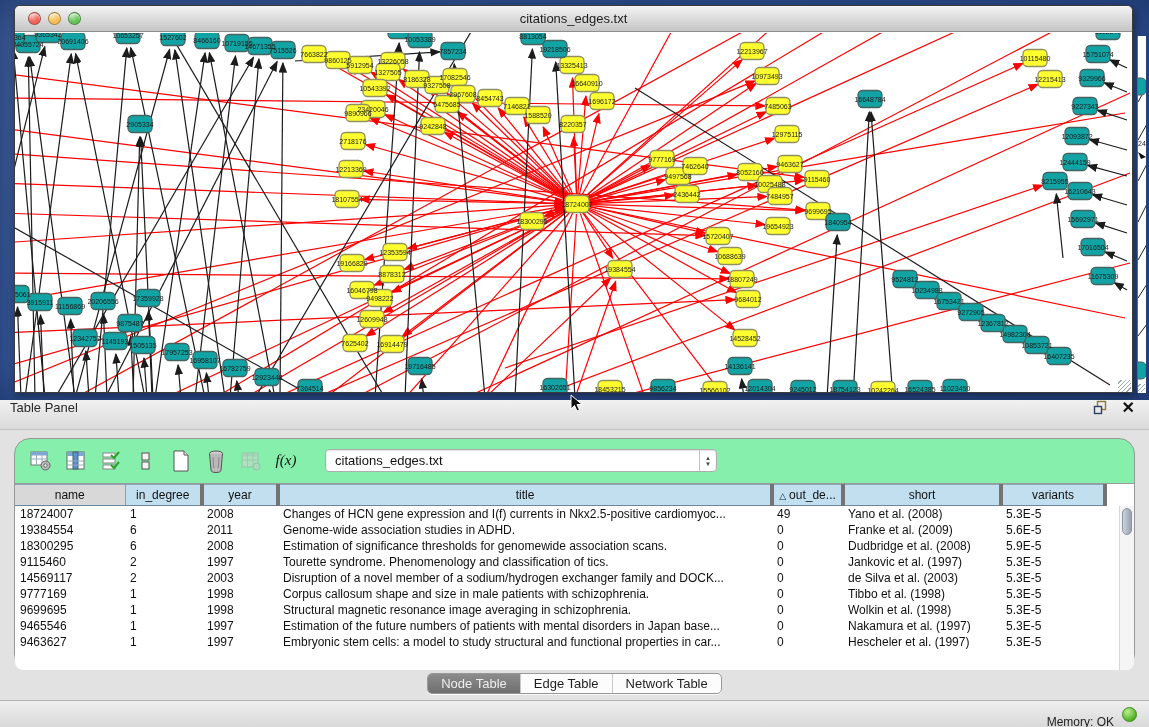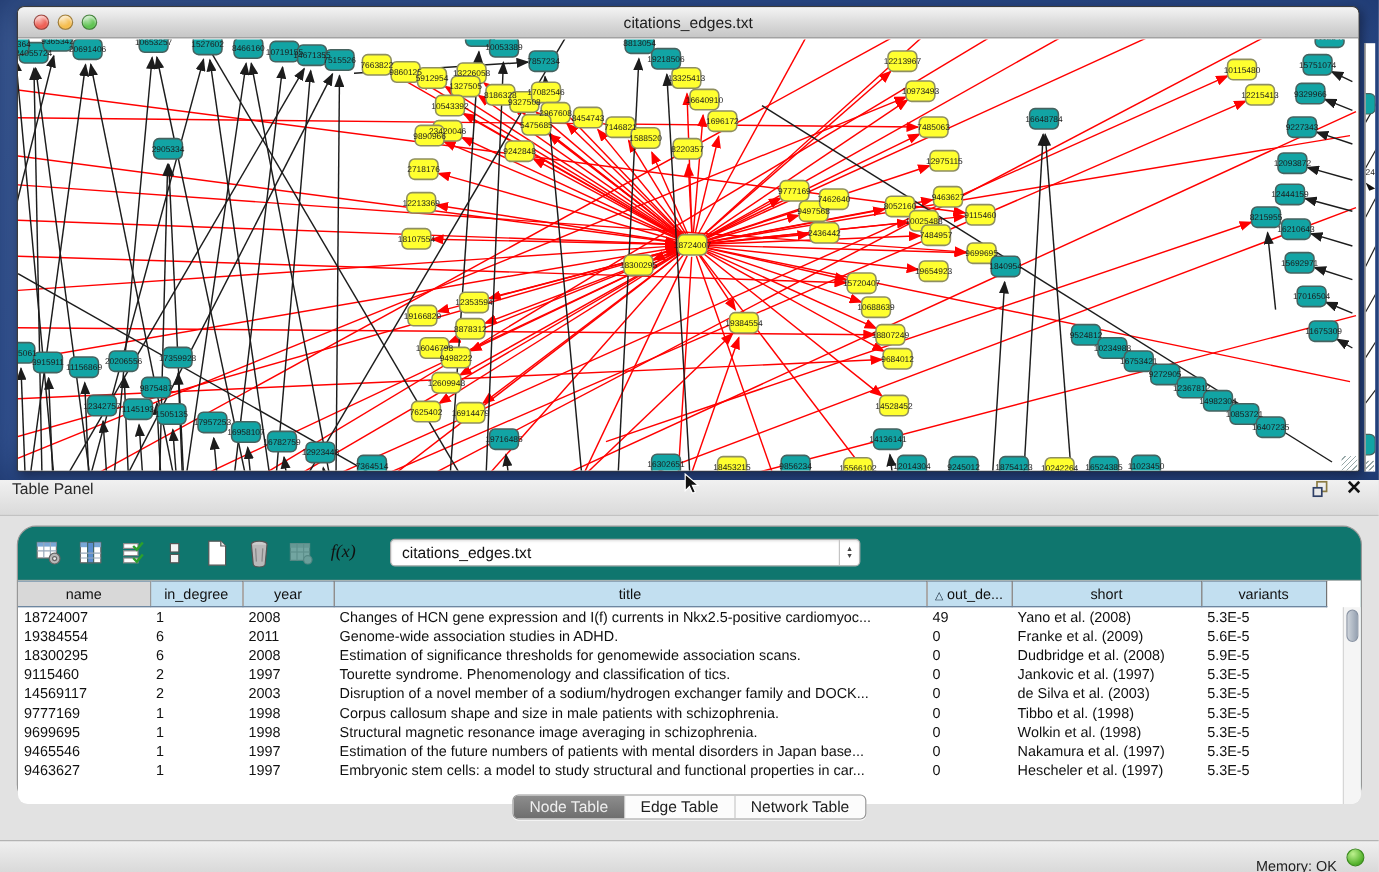--- a/index.html
+++ b/index.html
@@ -35,47 +35,47 @@
   
   .tablepanel { position:absolute; left:0; top:400px; width:1149px; height:300px; background:#e2e2e2; }
   .tp-header { height:30px; display:flex; align-items:flex-start;
                background:linear-gradient(#f1f1f1,#dadada); border-bottom:1px solid #c2c2c2; }
   .tp-title { padding-left:10px; font-size:13px; color:#2a2a2a; }
   .tp-sp { flex:1; }
   .tp-btn { margin-right:14px; cursor:default; display:flex; align-items:center; }
   .closex { font-size:16px; font-weight:bold; color:#111; line-height:16px; }
 
   .tp-body { position:absolute; left:14px; top:38px; width:1121px; height:232px;
-             border:1px solid #979797; border-radius:16px; background:#0f766e; }
+             border:1px solid #979797; border-radius:16px; background:#86efac; }
   .toolbar { height:43px; display:flex; align-items:center; padding-left:14px; gap:11px; }
   .tbtn { width:24px; height:24px; display:flex; align-items:center; justify-content:center; }
   .fx { font-family:"Liberation Serif",serif; font-style:italic; font-size:15px; color:#111; }
   .combo { margin-left:16px; width:392px; height:23px; background:#fff; border:1px solid #adadad;
            border-radius:4px; font-size:13px; color:#111; line-height:21px; padding-left:9px;
            position:relative; box-shadow:inset 0 1px 2px rgba(0,0,0,.12); }
   .combo .steppers { position:absolute; right:0; top:0; width:17px; height:21px;
            border-left:1px solid #c4c4c4; display:flex; flex-direction:column;
            align-items:center; justify-content:center; font-size:6px; color:#444; line-height:6px; }
 
   .tablewrap { position:absolute; left:0; top:44px; width:1119px; height:187px; background:#fff;
                border-top:1px solid #9a9a9a; border-radius:0 0 8px 8px; overflow:hidden; }
   table { border-collapse:collapse; table-layout:fixed; width:1090px;padding-left:23px; }
   th { height:21px; background:#c2dff0; font-weight:normal; font-size:12px; color:#111;
-       border-right:1px solid #737373; border-top:1px solid #8fa6b8; border-bottom:1px solid #6d86a0;
+       border-right:4px solid #737373; border-top:1px solid #8fa6b8; border-bottom:1px solid #6d86a0;
        overflow:hidden; white-space:nowrap; }
   th:first-child { background:#d8d8d8; border-right:1px solid #9a9a9a; }
   td { height:16px; font-size:12px; color:#101010; padding-left:5px; white-space:nowrap; overflow:hidden; }
   .c0{width:110px;} .c1{width:77px;} .c2{width:76px;} .c3{width:494px;} .c4{width:71px;} .c5{width:158px;} .c6{width:104px;}
   .sorttri { font-size:9px; margin-right:3px; color:#123; }
   .vscroll { position:absolute; right:0; top:22px; width:15px; height:165px; background:#f5f5f5;
              border-left:1px solid #d6d6d6; }
   .vthumb { margin:2px 2px; height:27px; border-radius:6px;
             background:linear-gradient(90deg,#cdd3da,#97a2b2); border:1px solid #8a94a4; }
 
-  .tabs { position:absolute; left:0; top:262px; width:1149px; display:flex; justify-content:center; }
+  .tabs { position:absolute; left:0; top:273px; width:1149px; display:flex; justify-content:center; }
   .seg { display:flex; height:21px; border:1px solid #989898; border-radius:5px; overflow:hidden;
          background:#fcfcfc; box-shadow:0 1px 0 rgba(255,255,255,.8); }
   .seg .t { padding:0 13px; font-size:13px; line-height:20px; color:#1e1e1e; border-left:1px solid #c8c8c8; }
   .seg .t:first-child { border-left:none; }
   .seg .t.sel { background:linear-gradient(#8d8d8d,#6e6e6e); color:#efefef; }
 
   
   .statusbar { position:absolute; left:0; top:700px; width:1149px; height:27px;
                background:linear-gradient(#efefef,#d9d9d9); border-top:1px solid #b3b3b3;
                display:flex; align-items:center; justify-content:flex-end; gap:8px; padding-right:12px; }

